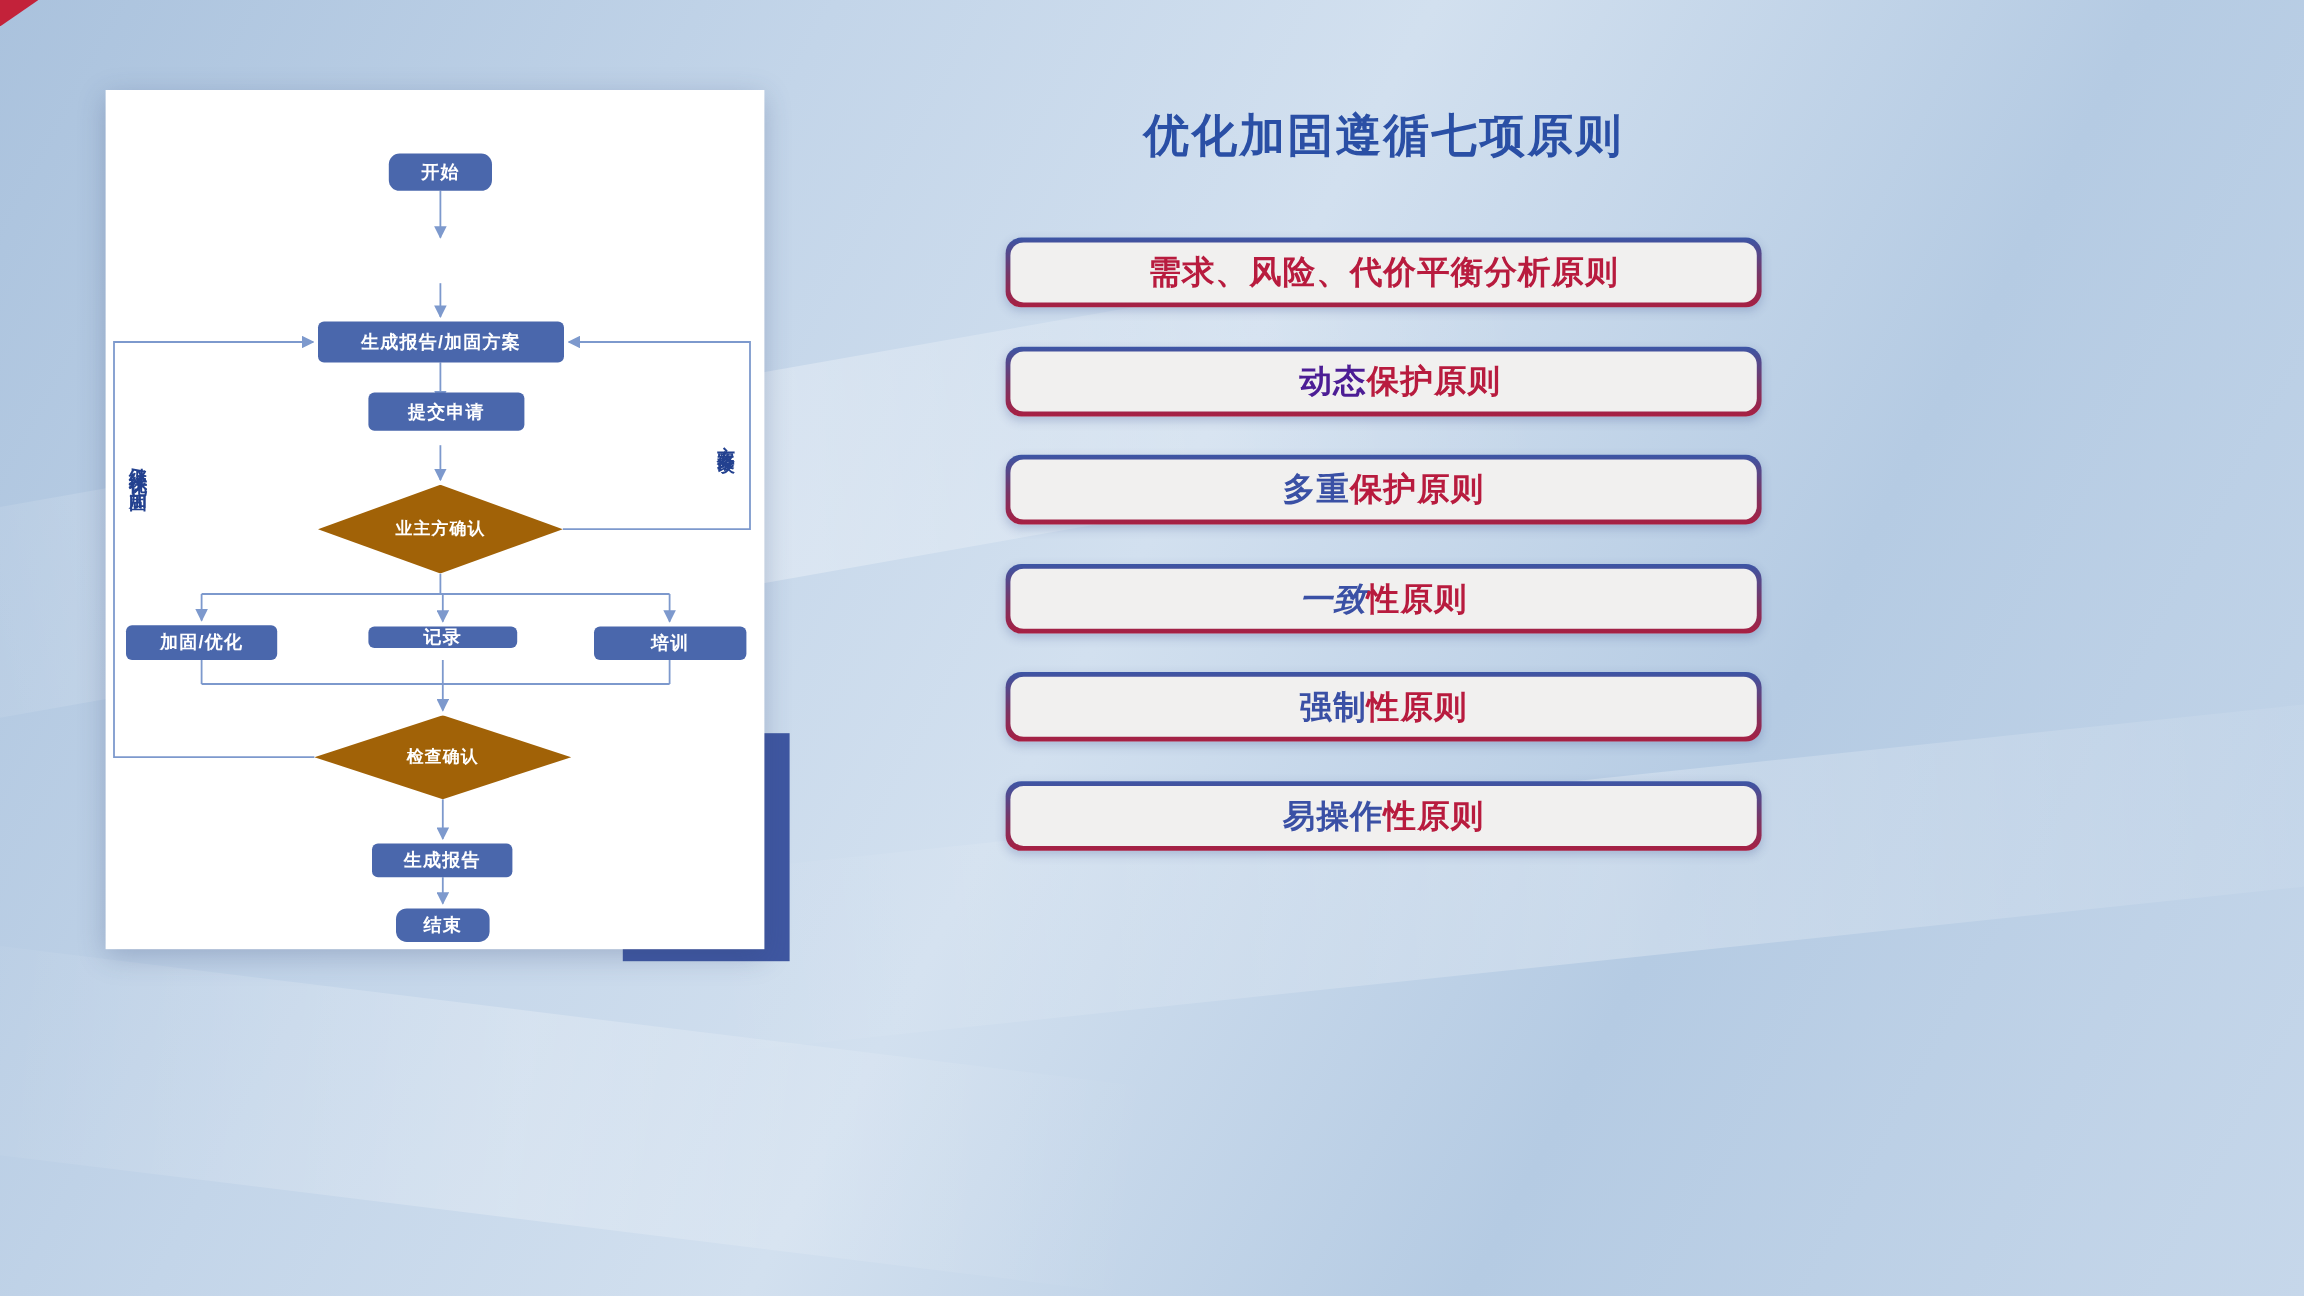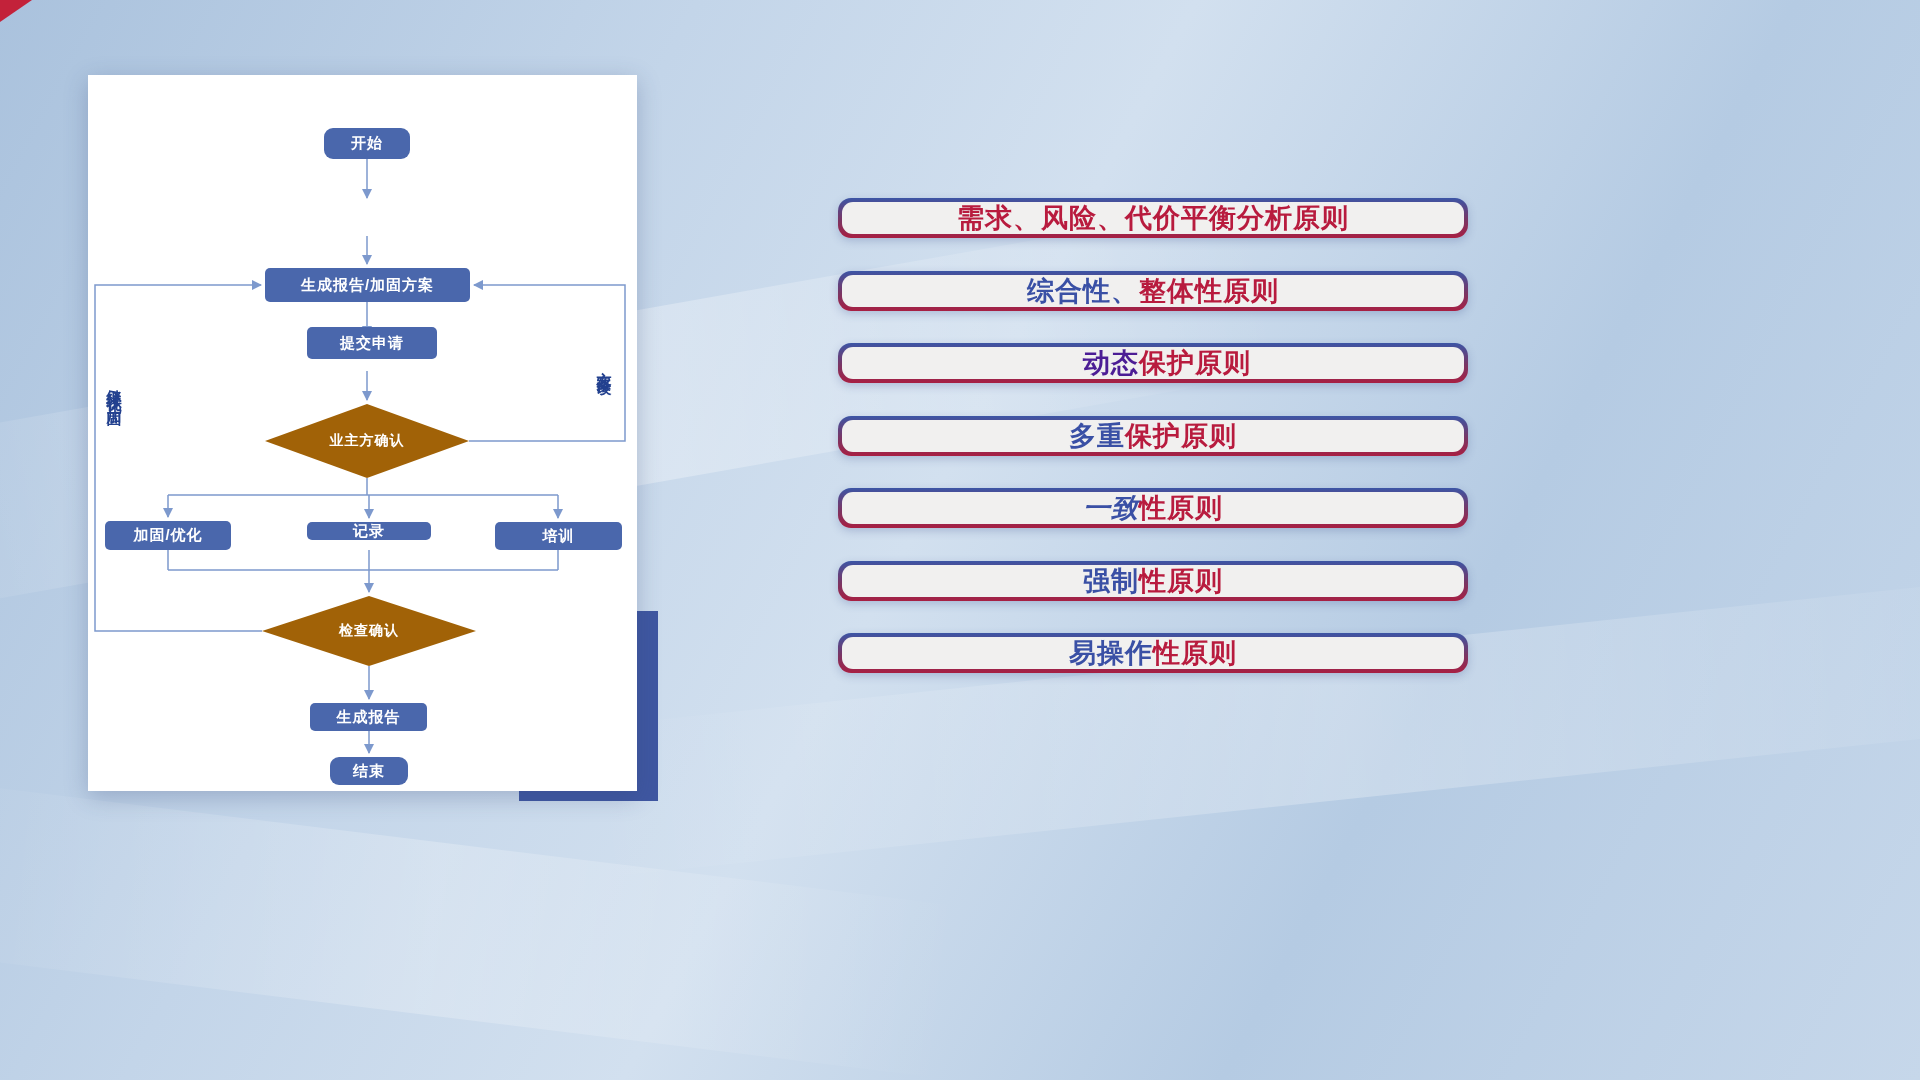--- a/index.html
+++ b/index.html
@@ -63,21 +63,21 @@
   .panel-title{
     position:absolute; left:838px; top:88px; width:630px;
     text-align:center; font-size:38px; font-weight:bold;
     color:#2a4fa5; letter-spacing:2px;
   }
   .principles{
     position:absolute; left:838px; top:198px; width:630px;
     display:flex; flex-direction:column; gap:32.5px;
   }
   .principle{
-    height:40px; border-radius:13px; padding:4px;
+    height:58px; border-radius:13px; padding:4px;
     background:linear-gradient(180deg,#3c55a5 0%,#7a3564 55%,#a81f42 100%);
     box-shadow:0 3px 8px rgba(55,75,140,.25);
   }
   .principle-inner{
     height:100%; border-radius:11px; background:#f1f0ef;
     display:flex; align-items:center; justify-content:center;
     font-size:27px; font-weight:600; letter-spacing:1px;
   }
 </style>
 </head>
@@ -144,31 +144,26 @@
 
     <div class="fc-node" style="left:222px;top:628px;width:117px;height:28px">生成报告</div>
 
     <div class="fc-node pill" style="left:242px;top:682px;width:78px;height:28px">结束</div>
 
     <div class="vlabel" style="left:16px;top:243px;height:145px">继续优化/加固</div>
 
     <div class="vlabel" style="left:506px;top:245px;height:90px">方案修改</div>
   </div>
 
+  <h1 class="panel-title">优化加固遵循七项原则</h1>
 
   <div class="principles">
       <div class="principle">
         <div class="principle-inner">
           <span style="color: rgb(184, 27, 62);">需求、风险、代价平衡分析原则</span>
-        </div>
-      </div>
-      <div class="principle">
-        <div class="principle-inner">
-          <span style="color: rgb(58, 80, 165);">综合性、</span>
-          <span style="color: rgb(184, 27, 62);">整体性原则</span>
         </div>
       </div>
       <div class="principle">
         <div class="principle-inner">
           <span style="color: #4c1d95; margin-left: 28px;">动态</span>
           <span style="color: rgb(184, 27, 62);">保护原则</span>
         </div>
       </div>
       <div class="principle">
         <div class="principle-inner">

